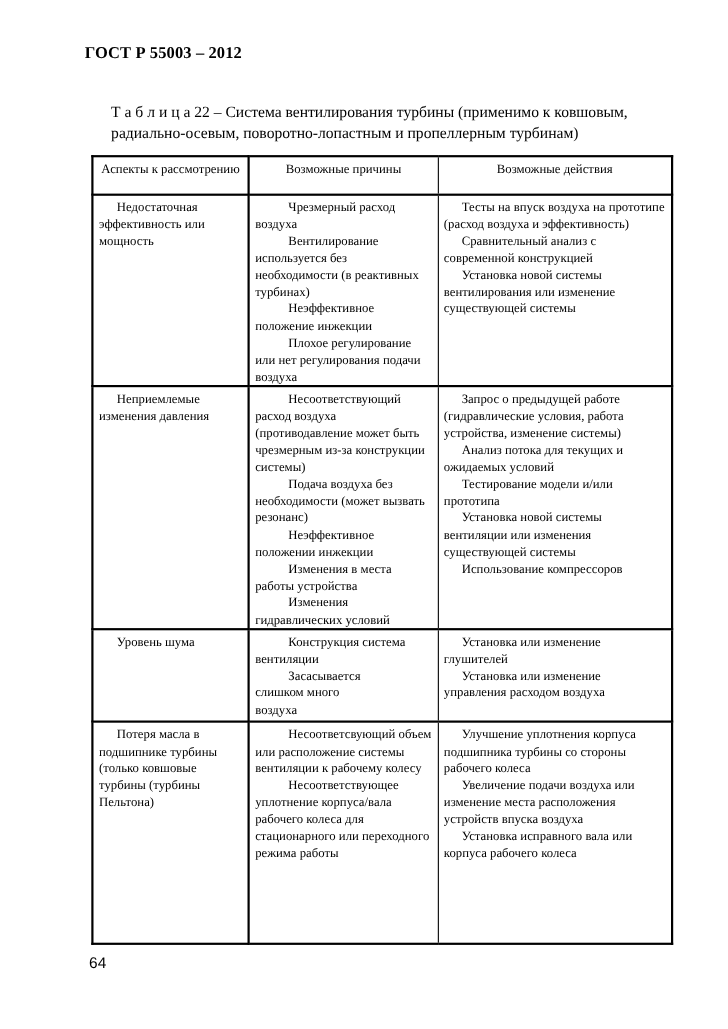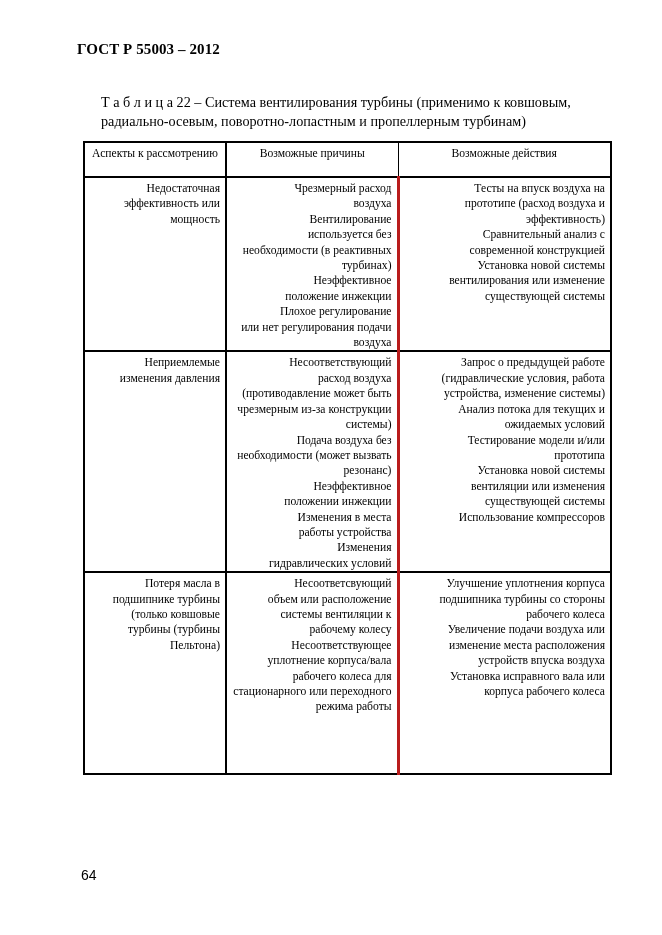--- a/index.html
+++ b/index.html
@@ -18,25 +18,25 @@
   table.t {
     position: absolute; left: 83px; top: 141px;
     width: 527px; border-collapse: collapse; table-layout: fixed;
     font-size: 11.6px; line-height: 15.4px;
   }
   table.t td, table.t th {
     border: 2px solid #000; vertical-align: top;
     padding: 3px 5px 0 5px; font-weight: normal;
   }
   table.t td.mid { border-left: 2px solid #000; border-right: 1px solid #000; }
-  table.t td.last { border-left: 3px solid #b91c1c; }
+  table.t td.last { border-left: 1px solid #b91c1c; }
   table.t th.mid { border-right: 1px solid #000; }
   table.t th.last { border-left: 1px solid #000; }
   table.t th { text-align: center; height: 30px; border-radius: 10px; }
-  .p { text-indent: 1.4em; margin: 0; text-align: right; }
+  .p { text-indent: 1.4em; margin: 0; }
   .p.wide { text-indent: 2.6em; }
   .page-num {
     position: absolute; left: 81px; top: 867px;
     font-family: "Liberation Sans", "DejaVu Sans", sans-serif; font-size: 14px;
   }
 </style>
 </head>
 <body>
 
 <div class="doc-code">ГОСТ Р 55003 – 2012</div>
@@ -85,20 +85,33 @@
         <p class="p wide">Изменения гидравлических условий</p>
       </td>
       <td class="last">
         <p class="p">Запрос о предыдущей работе (гидравлические условия, работа устройства, изменение системы)</p>
         <p class="p">Анализ потока для текущих и ожидаемых условий</p>
         <p class="p">Тестирование модели и/или прототипа</p>
         <p class="p">Установка новой системы вентиляции или изменения существующей системы</p>
         <p class="p">Использование компрессоров</p>
       </td>
     </tr>
+    <tr style="height:84px">
+      <td>
+          <p class="p">Уровень шума</p>
+        </td>
+      <td class="mid">
+        <p class="p wide">Конструкция система вентиляции</p>
+        <p class="p wide" style="width:95px">Засасывается слишком много воздуха</p>
+      </td>
+      <td class="last">
+        <p class="p">Установка или изменение глушителей</p>
+        <p class="p">Установка или изменение управления расходом воздуха</p>
+      </td>
+    </tr>
     <tr style="height:202px">
       <td>
           <p class="p">Потеря масла в подшипнике турбины (только ковшовые турбины (турбины Пельтона)</p>
         </td>
       <td class="mid">
         <p class="p wide">Несоответсвующий объем или расположение системы вентиляции к рабочему колесу</p>
         <p class="p wide">Несоответствующее уплотнение  корпуса/вала рабочего колеса для стационарного или переходного режима работы</p>
       </td>
       <td class="last">
         <p class="p">Улучшение уплотнения корпуса подшипника турбины  со стороны рабочего колеса</p>

